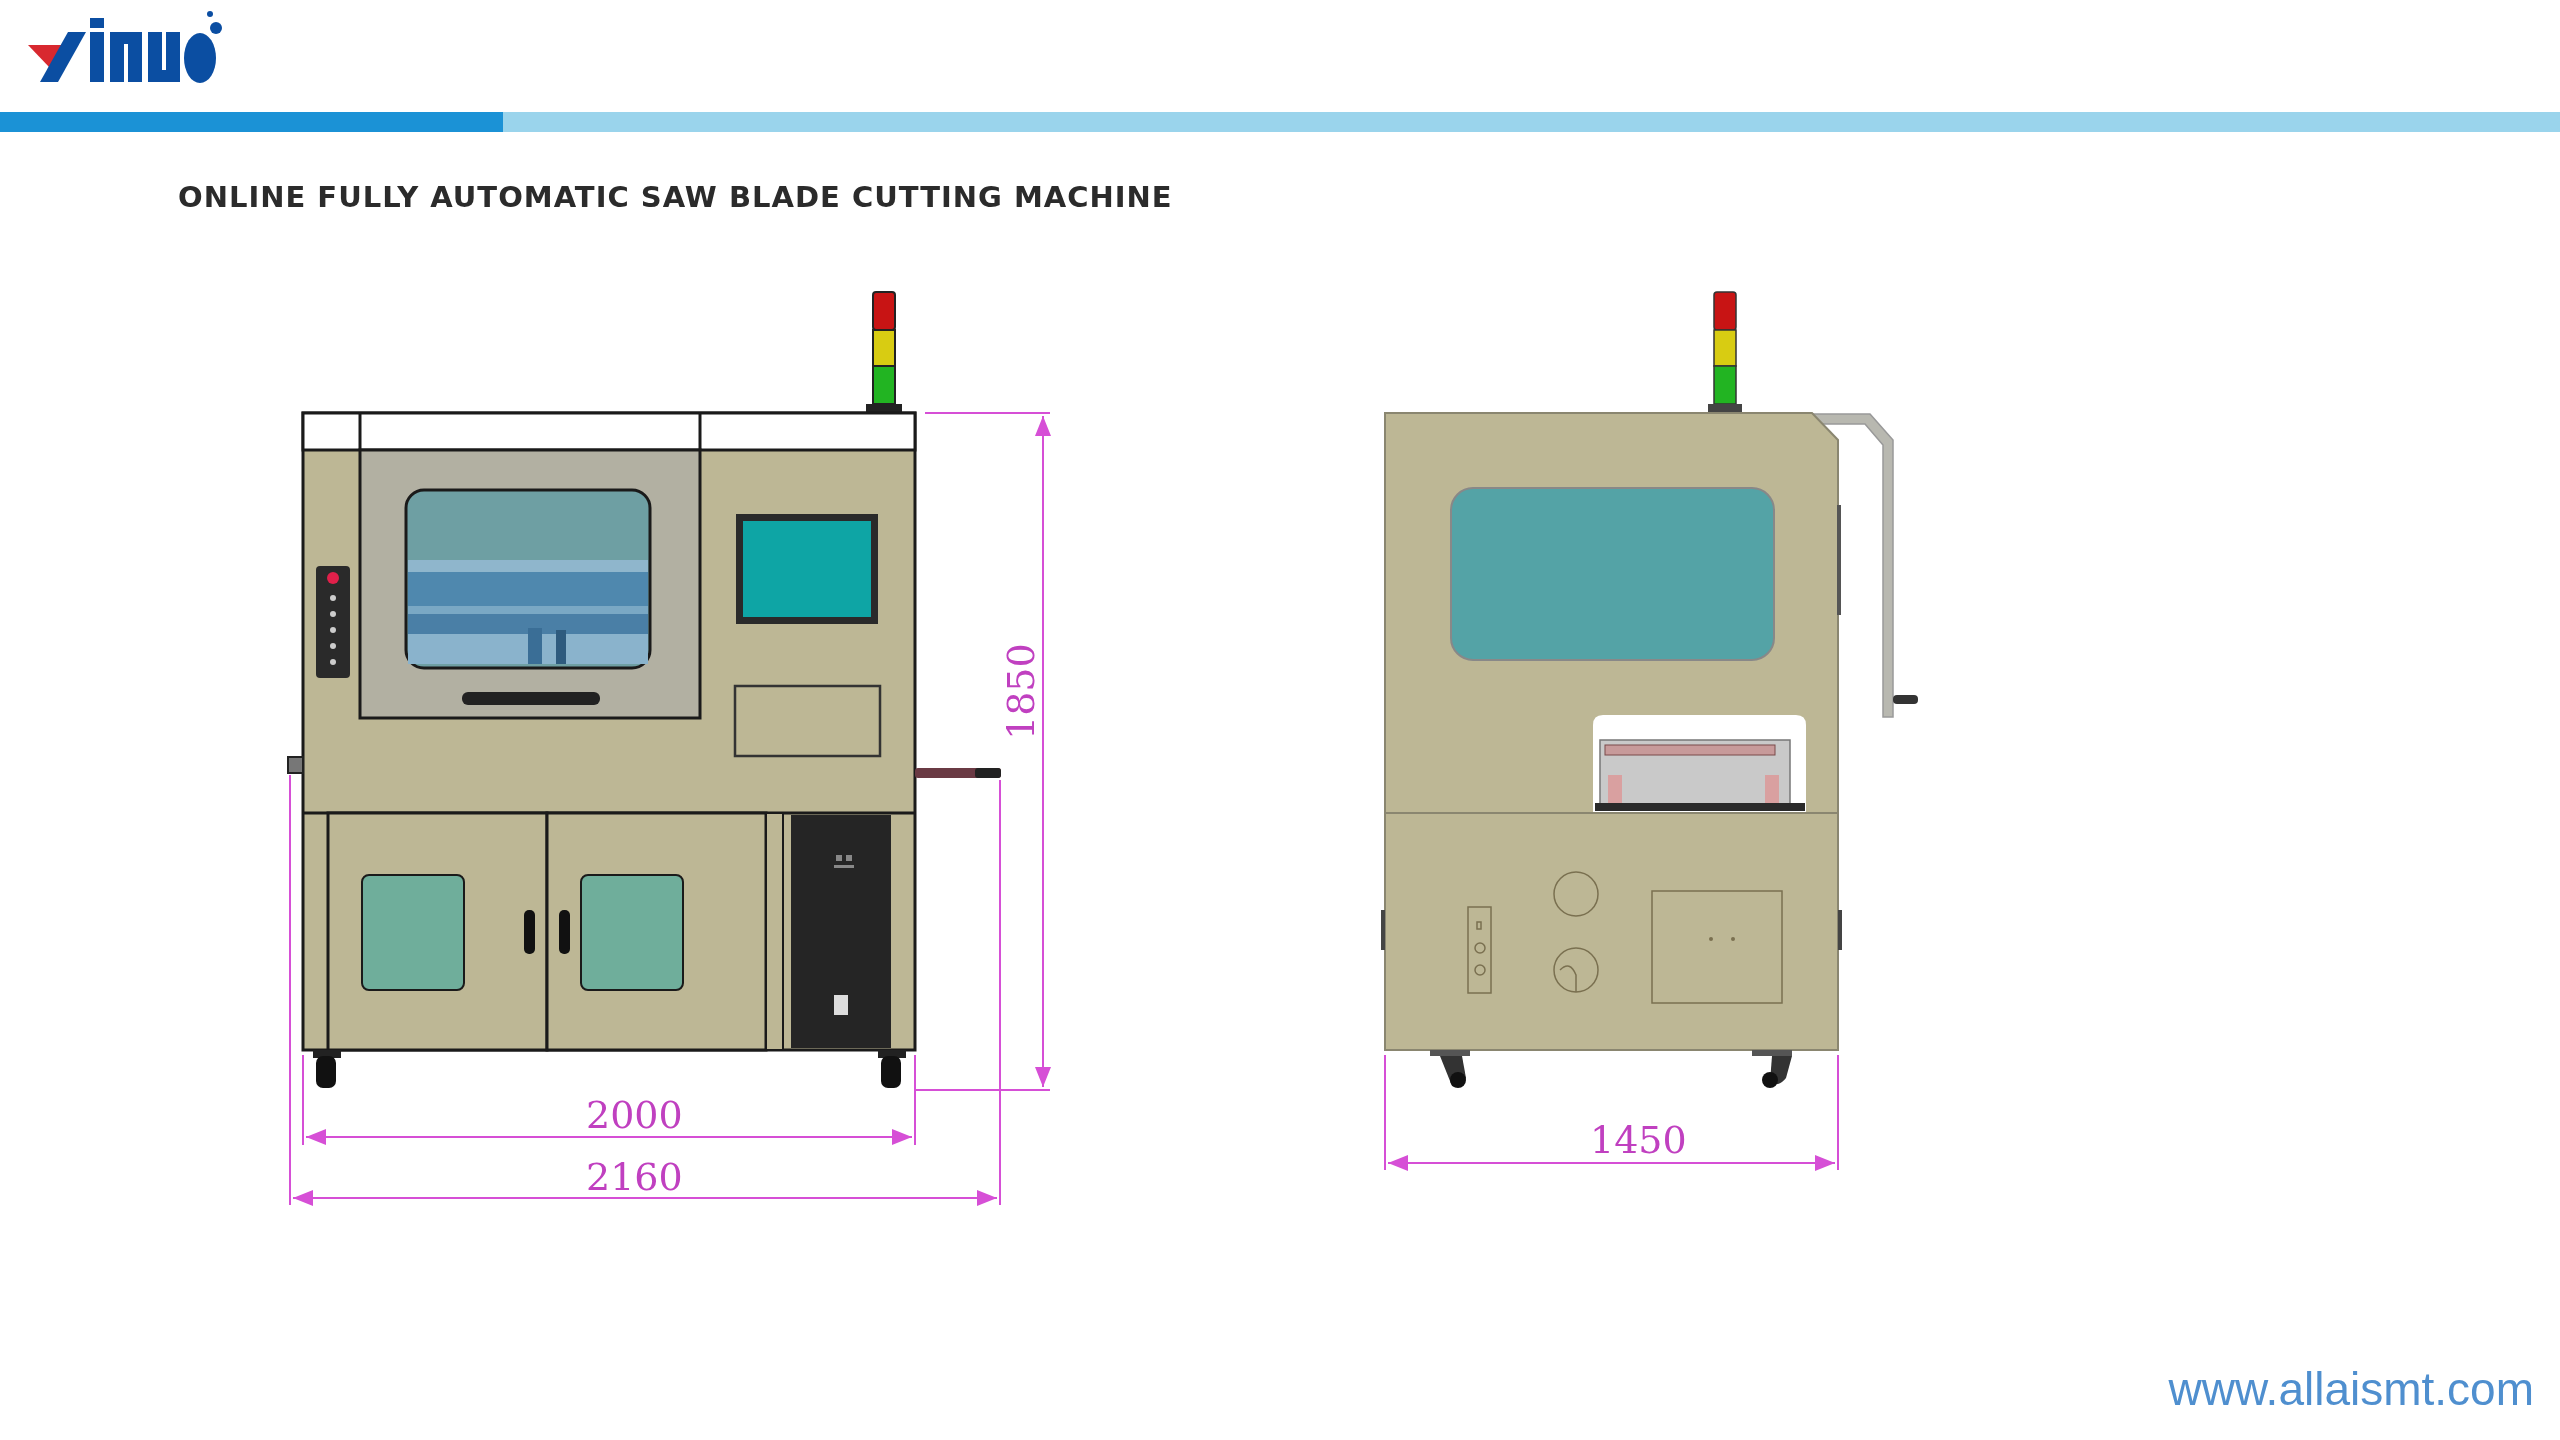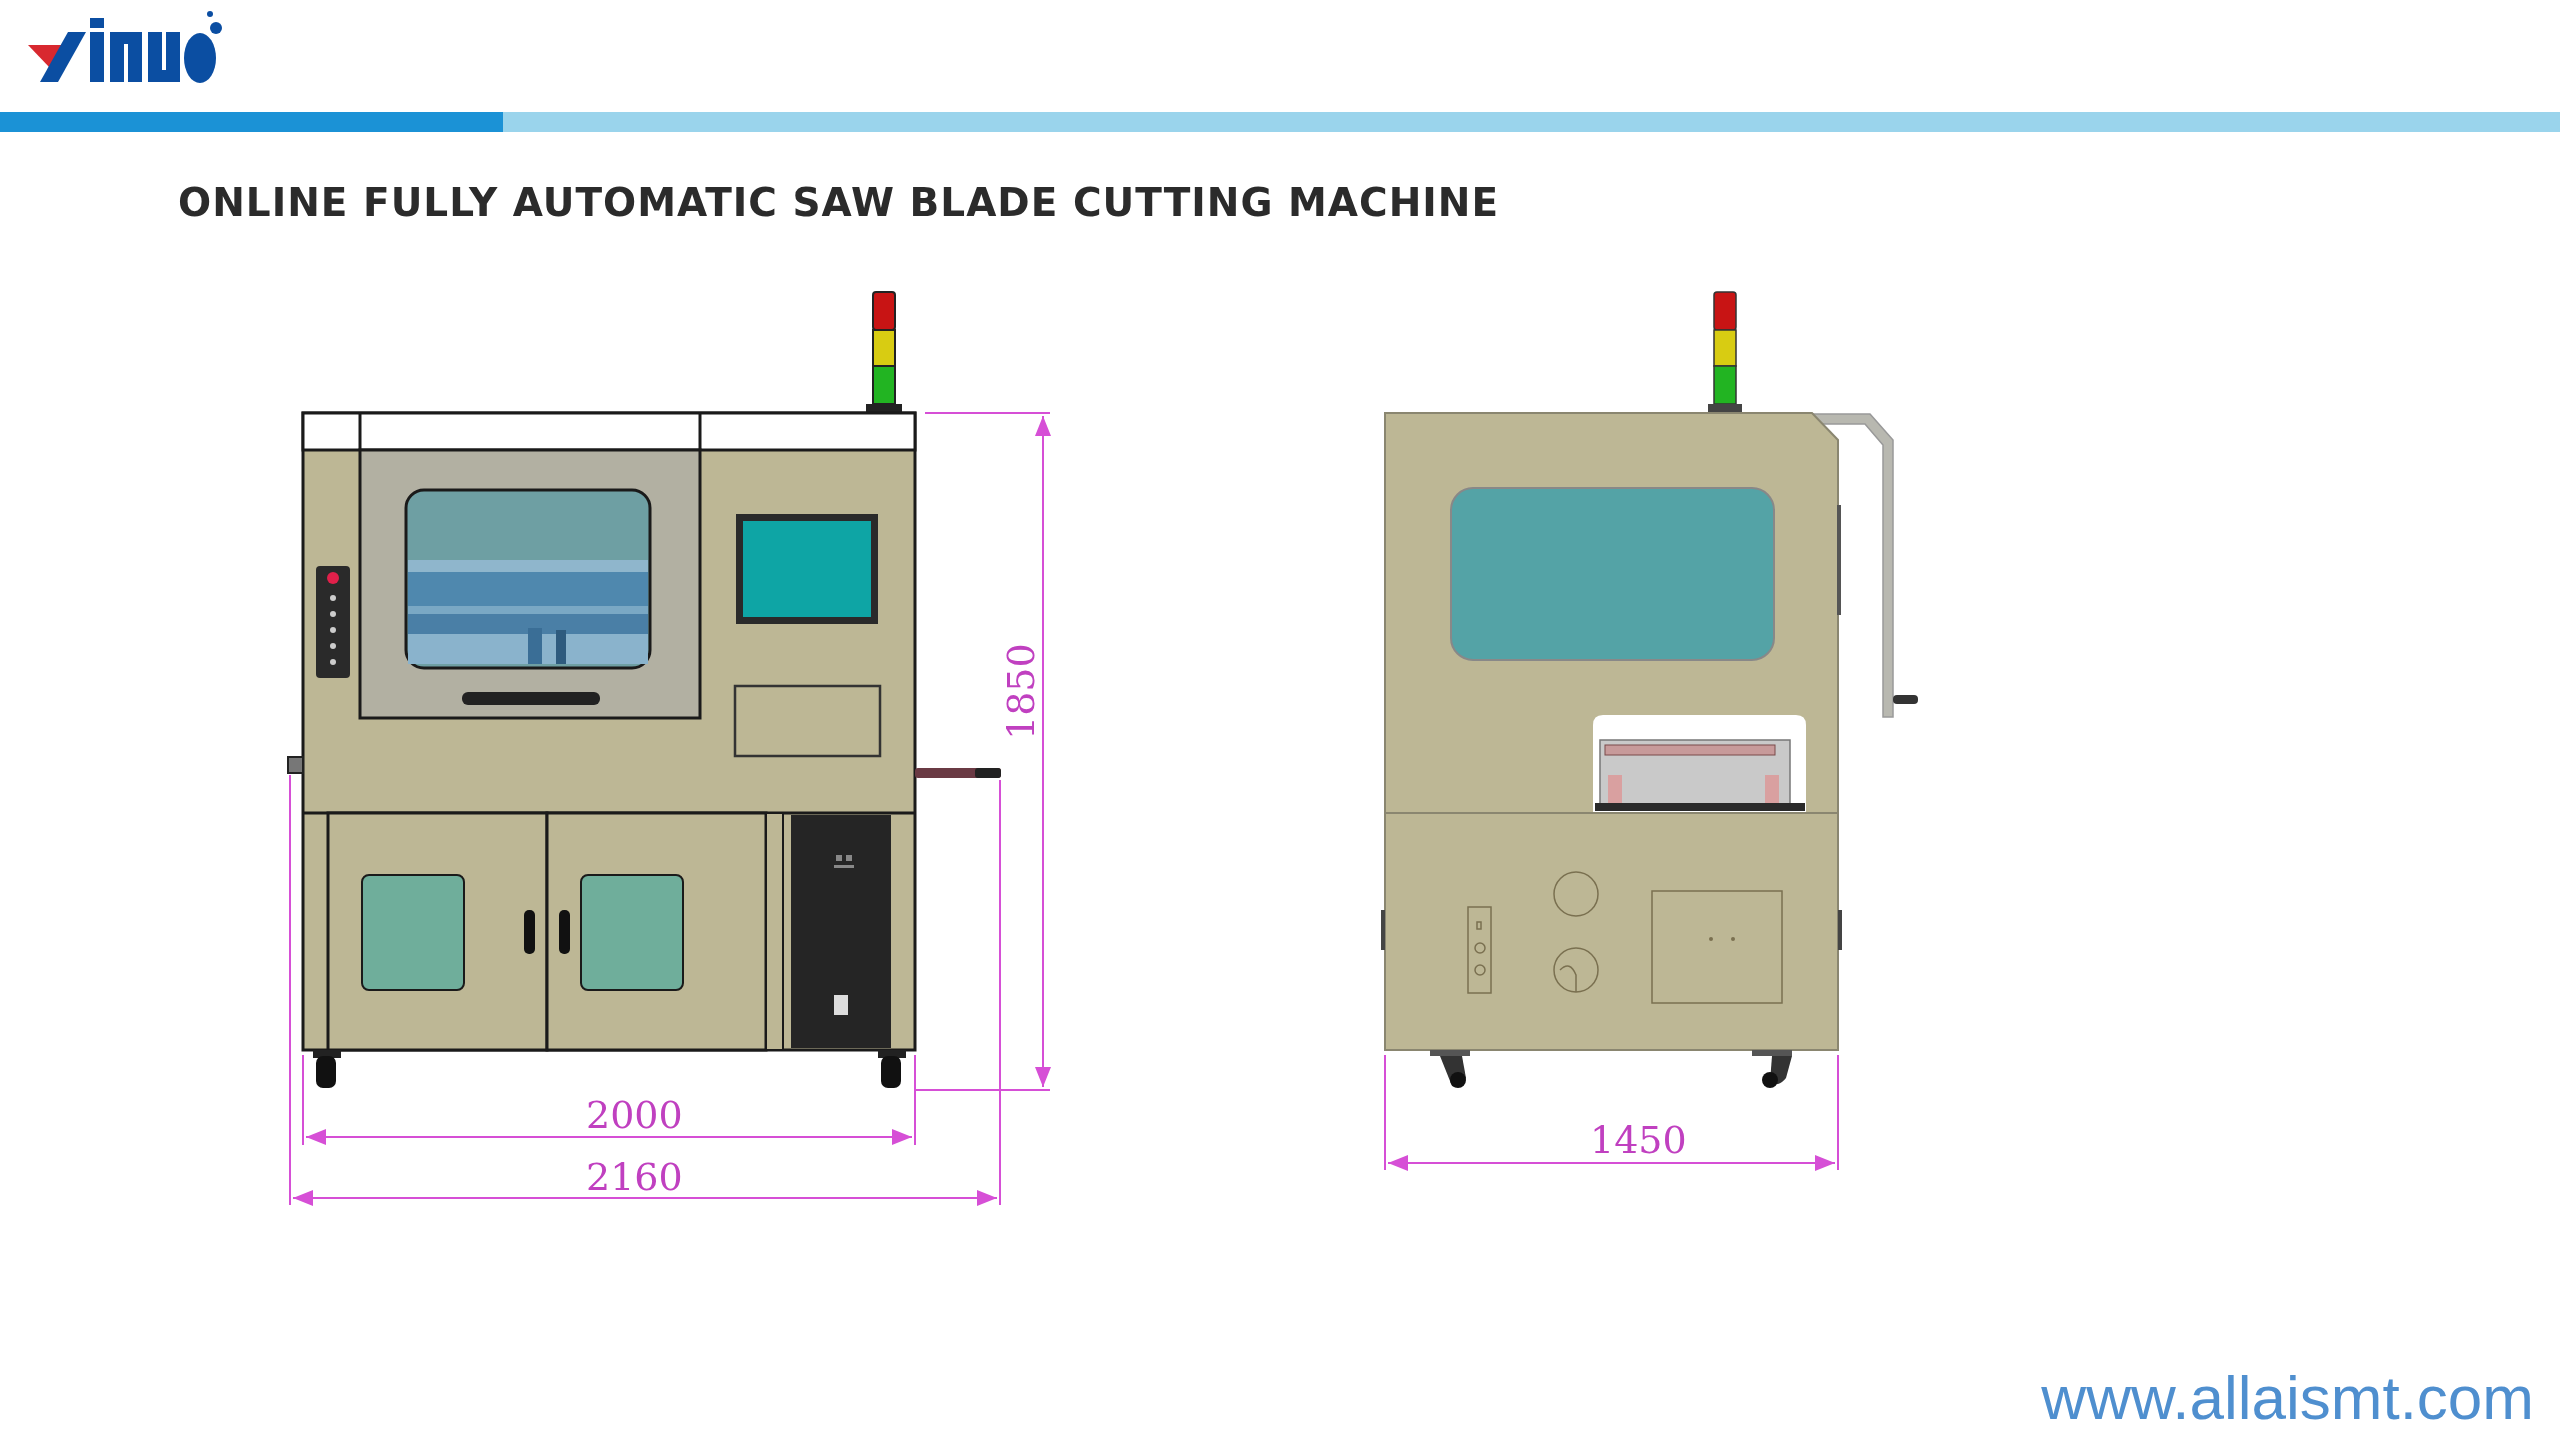--- a/index.html
+++ b/index.html
@@ -1,23 +1,23 @@
 <!DOCTYPE html>
 <html><head>
 <meta charset="utf-8">
 <style>
   html, body { margin: 0; padding: 0; background: #ffffff; }
   body { width: 2560px; height: 1440px; position: relative; overflow: hidden; font-family: "DejaVu Sans", sans-serif; }
   .logo { position: absolute; left: 28px; top: 10px; width: 220px; height: 80px; }
   .band { position: absolute; left: 0; top: 112px; width: 2560px; height: 20px; background: #9ad4ec; }
   .band-dark { position: absolute; left: 0; top: 112px; width: 503px; height: 20px; background: #1b92d6; }
-  .title { position: absolute; left: 178px; top: 180px; font-family: "DejaVu Sans", sans-serif; font-weight: bold; font-size: 39px; letter-spacing: 1px; color: #2b2b2b; white-space: nowrap; }
+  .title { position: absolute; left: 178px; top: 180px; font-family: "DejaVu Sans", sans-serif; font-weight: bold; font-size: 29px; letter-spacing: 1px; color: #2b2b2b; white-space: nowrap; }
   .drawing { position: absolute; left: 0; top: 0; width: 2560px; height: 1440px; }
   .dim-text { font-family: "DejaVu Serif", serif; font-size: 38px; fill: #c040c0; }
-  .footer { position: absolute; right: 26px; top: 1362px; font-family: "Liberation Sans", sans-serif; font-size: 62px; color: #4f8fcf; }
+  .footer { position: absolute; right: 26px; top: 1362px; font-family: "Liberation Sans", sans-serif; font-size: 46px; color: #4f8fcf; }
 </style>
 </head>
 <body>
 
 <svg class="logo" viewBox="0 0 220 80">
   <polygon points="0,35 34,35 22,58" fill="#d8282f"></polygon>
   <polygon points="40,22 58,22 30,72 12,72" fill="#0b4ea2"></polygon>
   <rect x="62" y="22" width="14" height="50" fill="#0b4ea2"></rect>
   <rect x="62" y="8" width="14" height="10" fill="#0b4ea2"></rect>
   <rect x="82" y="22" width="14" height="50" fill="#0b4ea2"></rect>

